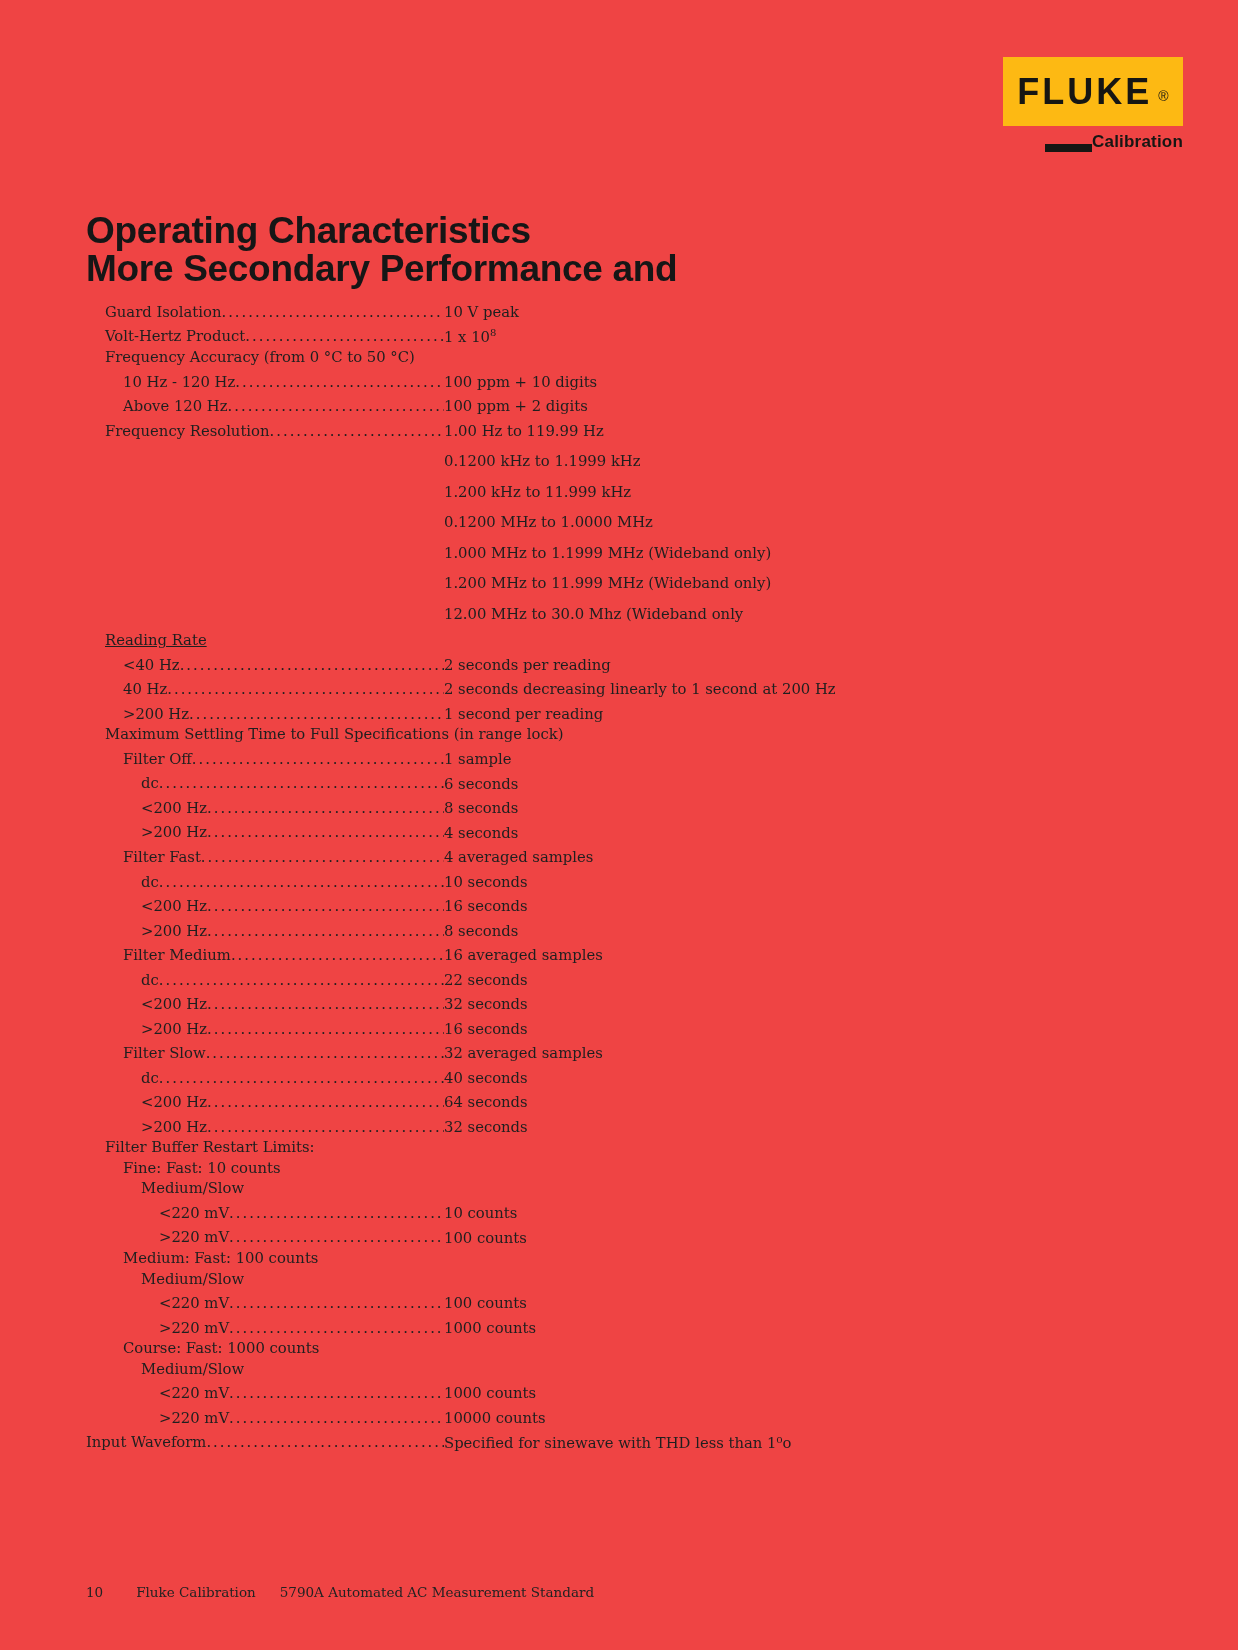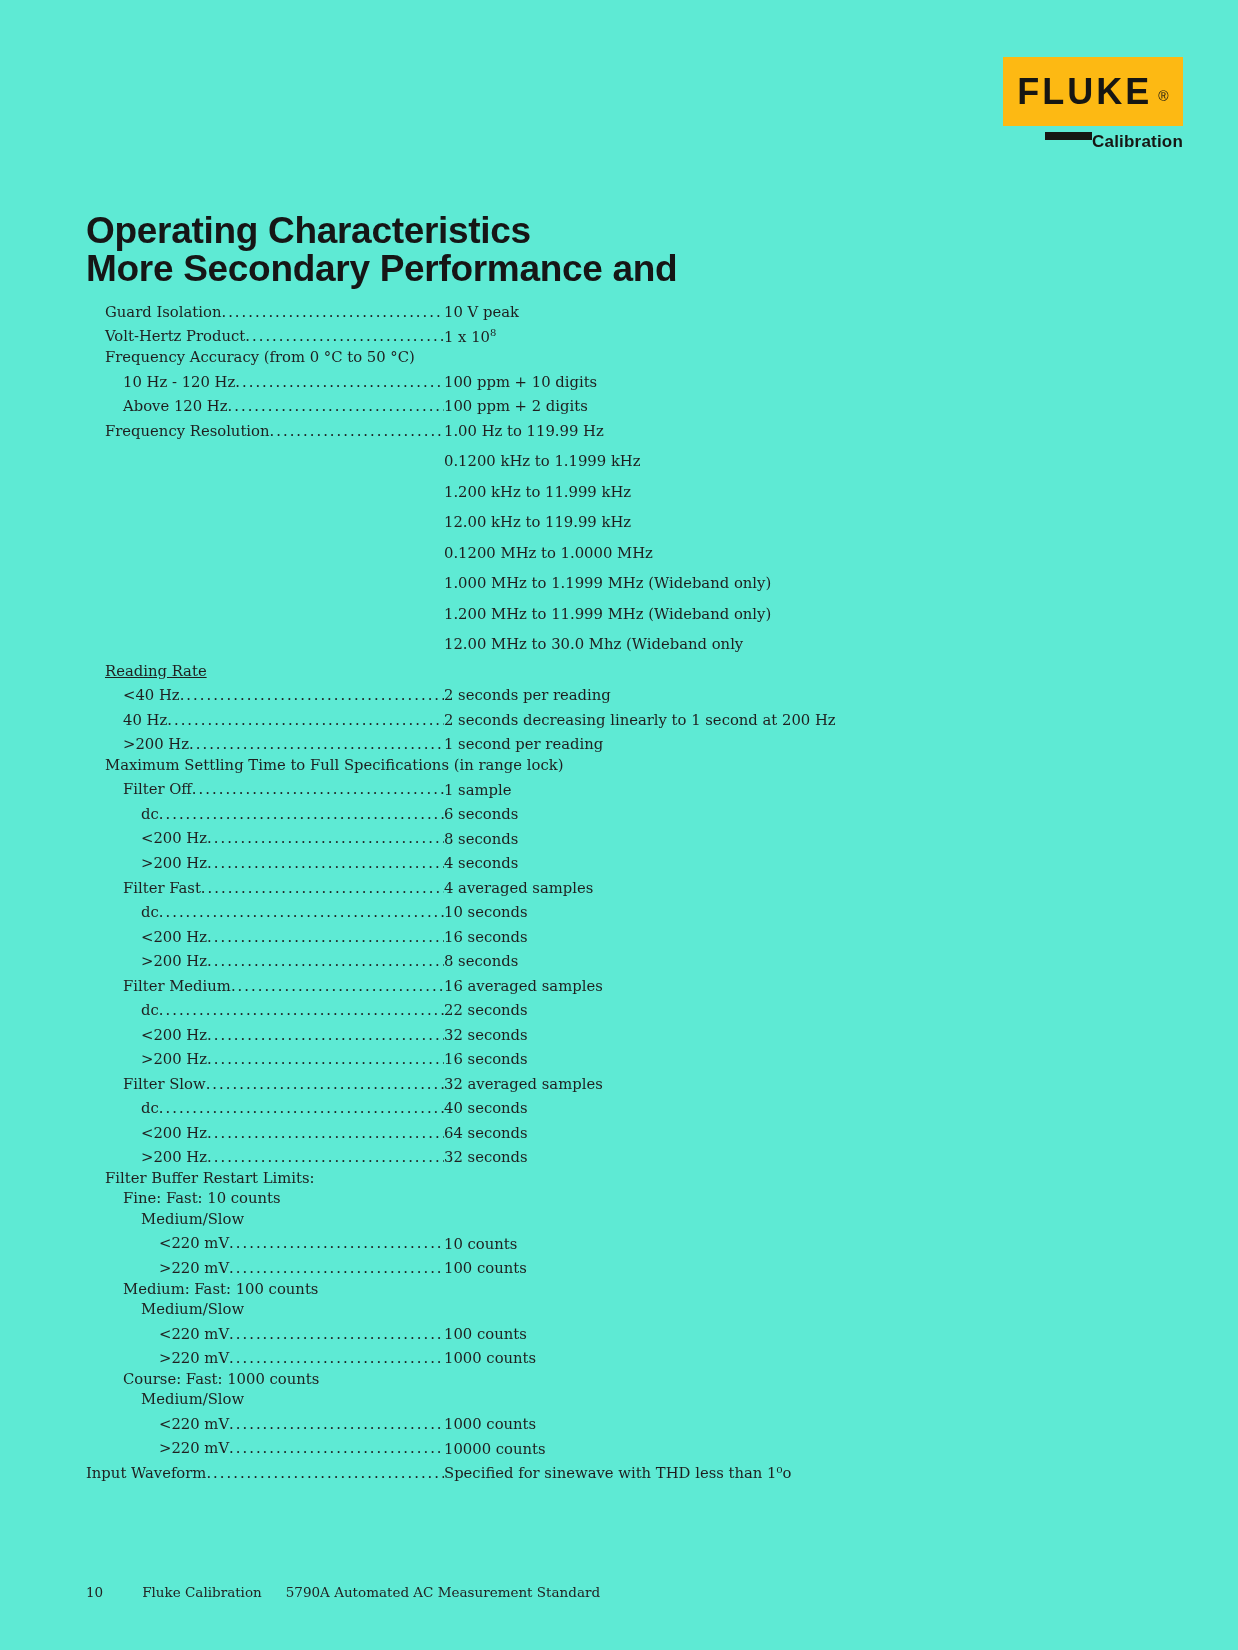--- a/index.html
+++ b/index.html
@@ -1,19 +1,19 @@
 <!DOCTYPE html>
 <html><head>
 <meta charset="utf-8">
 <style>
   html,body { margin:0; padding:0; background:#ffffff; }
   .page {
     position:relative;
     width:1238px; height:1650px;
-    background:#5eead4;
+    background:#ef4444;
     font-family:"DejaVu Serif", serif;
     color:#1f1f1f;
     overflow:hidden;
   }
 
   
   .logo { position:absolute; top:57px; right:55px; width:180px; }
   .logo-box {
     width:180px; height:69px;
     display:flex; align-items:center; justify-content:center;
@@ -22,21 +22,21 @@
   .logo-text {
     font-family:"Liberation Sans", sans-serif;
     font-weight:700; font-size:36px; letter-spacing:3px;
     color:#161613; line-height:1;
   }
   .logo-reg {
     font-family:"Liberation Sans", sans-serif;
     font-size:14px; color:#161613; margin-left:6px;
     transform:translateY(4px); display:inline-block;
   }
-  .logo-tagline { margin-top:6px; display:flex; align-items:flex-start; justify-content:space-between;padding-left:42px; }
+  .logo-tagline { margin-top:6px; display:flex; align-items:flex-end; justify-content:space-between;padding-left:42px; }
   .tag-bar { width:62px; height:8px; background:#161613; }
   .tag-text {
     font-family:"Liberation Sans", sans-serif;
     font-weight:700; font-size:17px; color:#161613; letter-spacing:0.2px;
   }
 
   
   .title { padding:212px 0 0 86px; }
   .title-line {
     font-family:"Liberation Sans", sans-serif;
@@ -63,21 +63,21 @@
   .val-sup { font-size:10px; }
   .cont { margin-top:6px; }
   .gap { margin-top:6px;text-decoration:underline; }
 
   
   .footer {
     position:absolute; left:86px; top:1584px;
     font-size:13.5px; color:#222;
     display:flex; align-items:baseline;gap:24px;
   }
-  .footer .org { margin-left:15px; }
+  .footer .org { margin-left:9px; }
   .footer .product { }
 </style>
 </head>
 <body>
 
 <div class="page">
 
   <div class="logo">
     <div class="logo-box" style="background: rgb(253, 185, 19);">
       <span class="logo-text">FLUKE</span>
@@ -143,27 +143,20 @@
 
       </span>
       <span class="val"><span class="val-text">0.1200 kHz to 1.1999 kHz</span><sup class="val-sup"></sup></span>
     </div>
       <div class="row indent-0 cont">
       <span class="lead">
         <span class="lbl"></span>
 
       </span>
       <span class="val"><span class="val-text">1.200 kHz to 11.999 kHz</span><sup class="val-sup"></sup></span>
-    </div>
-      <div class="row indent-0 cont">
-      <span class="lead">
-        <span class="lbl"></span>
-
-      </span>
-      <span class="val"><span class="val-text">12.00 kHz to 119.99 kHz</span><sup class="val-sup"></sup></span>
     </div>
       <div class="row indent-0 cont">
       <span class="lead">
         <span class="lbl"></span>
 
       </span>
       <span class="val"><span class="val-text">0.1200 MHz to 1.0000 MHz</span><sup class="val-sup"></sup></span>
     </div>
       <div class="row indent-0 cont">
       <span class="lead">

